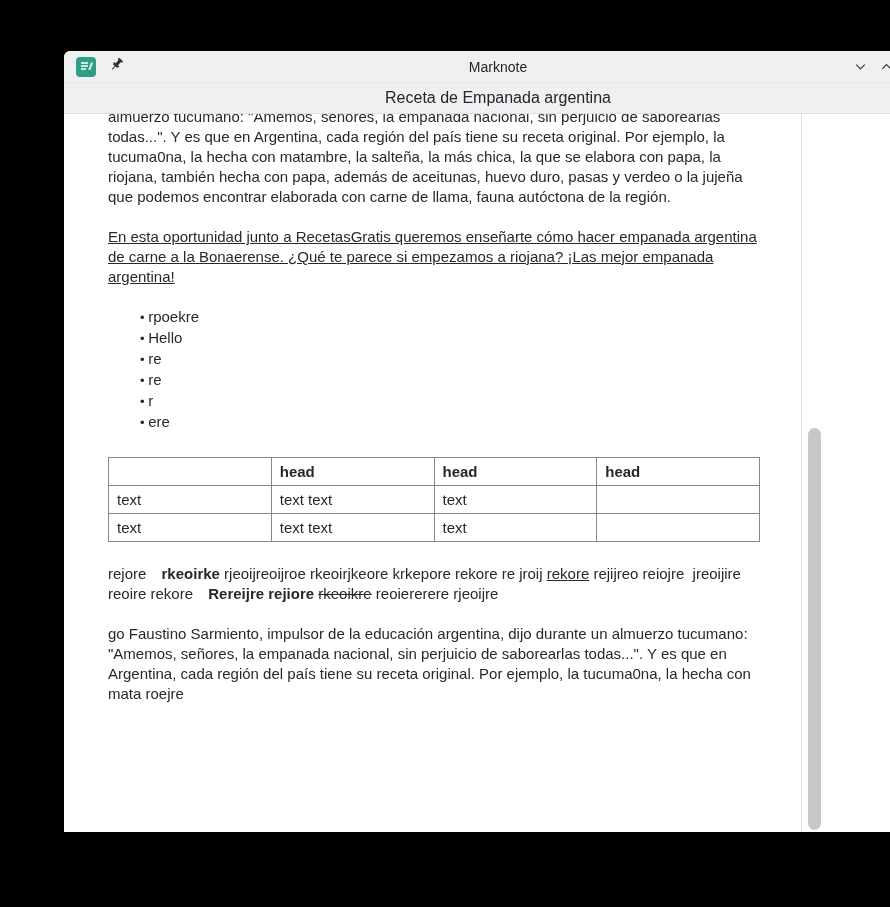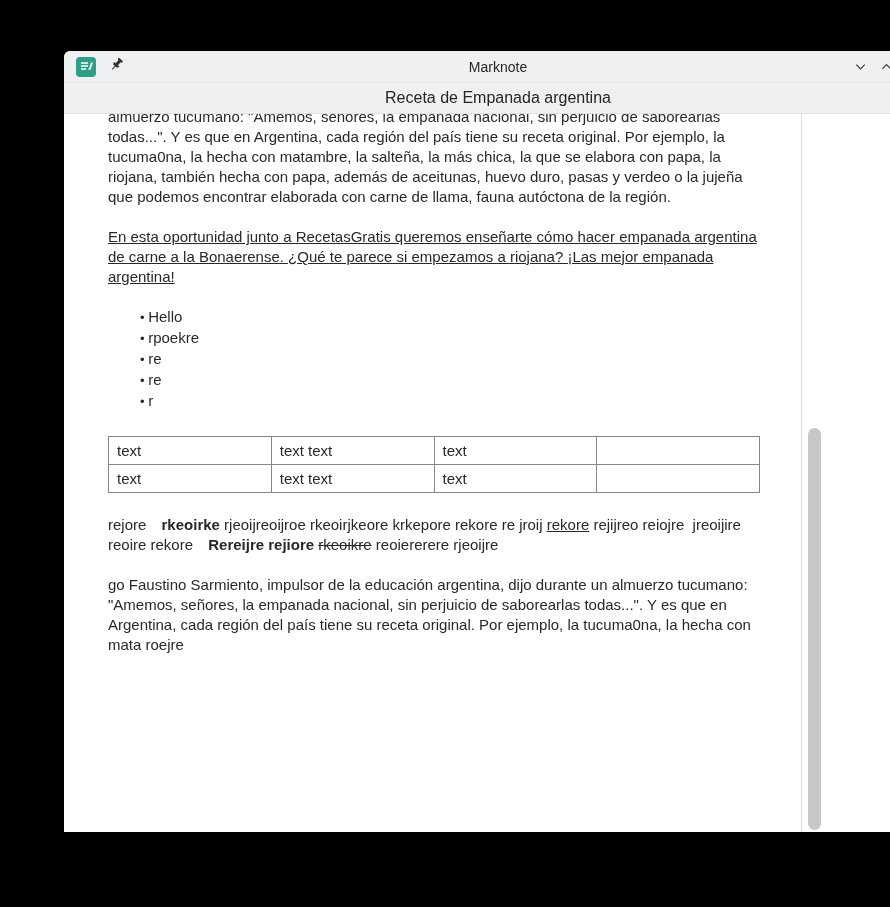--- a/index.html
+++ b/index.html
@@ -128,29 +128,36 @@
   </button>
 
   <div class="editor">
     <div class="content">
 
       <p class="para-top">almuerzo tucumano: "Amemos, señores, la empanada nacional, sin perjuicio de saborearlas todas...". Y es que en Argentina, cada región del país tiene su receta original. Por ejemplo, la tucuma0na, la hecha con matambre, la salteña, la más chica, la que se elabora con papa, la riojana, también hecha con papa, además de aceitunas, huevo duro, pasas y verdeo o la jujeña que podemos encontrar elaborada con carne de llama, fauna autóctona de la región.</p>
 
       <p class="para-underline">En esta oportunidad junto a RecetasGratis queremos enseñarte cómo hacer empanada argentina de carne a la Bonaerense. ¿Qué te parece si empezamos a riojana? ¡Las mejor empanada argentina!</p>
 
       <ul>
+        <li>rpoekre</li>
         <li>Hello</li>
-        <li>rpoekre</li>
         <li>re</li>
         <li>re</li>
         <li>r</li>
+        <li>ere</li>
       </ul>
 
       <table class="note-table">
         <tbody>
+            <tr>
+          <th></th>
+          <th>head</th>
+          <th>head</th>
+          <th>head</th>
+        </tr>
         <tr>
           <td>text</td>
           <td>text text</td>
           <td>text</td>
           <td></td>
         </tr>
         <tr>
           <td>text</td>
           <td>text text</td>
           <td>text</td>

